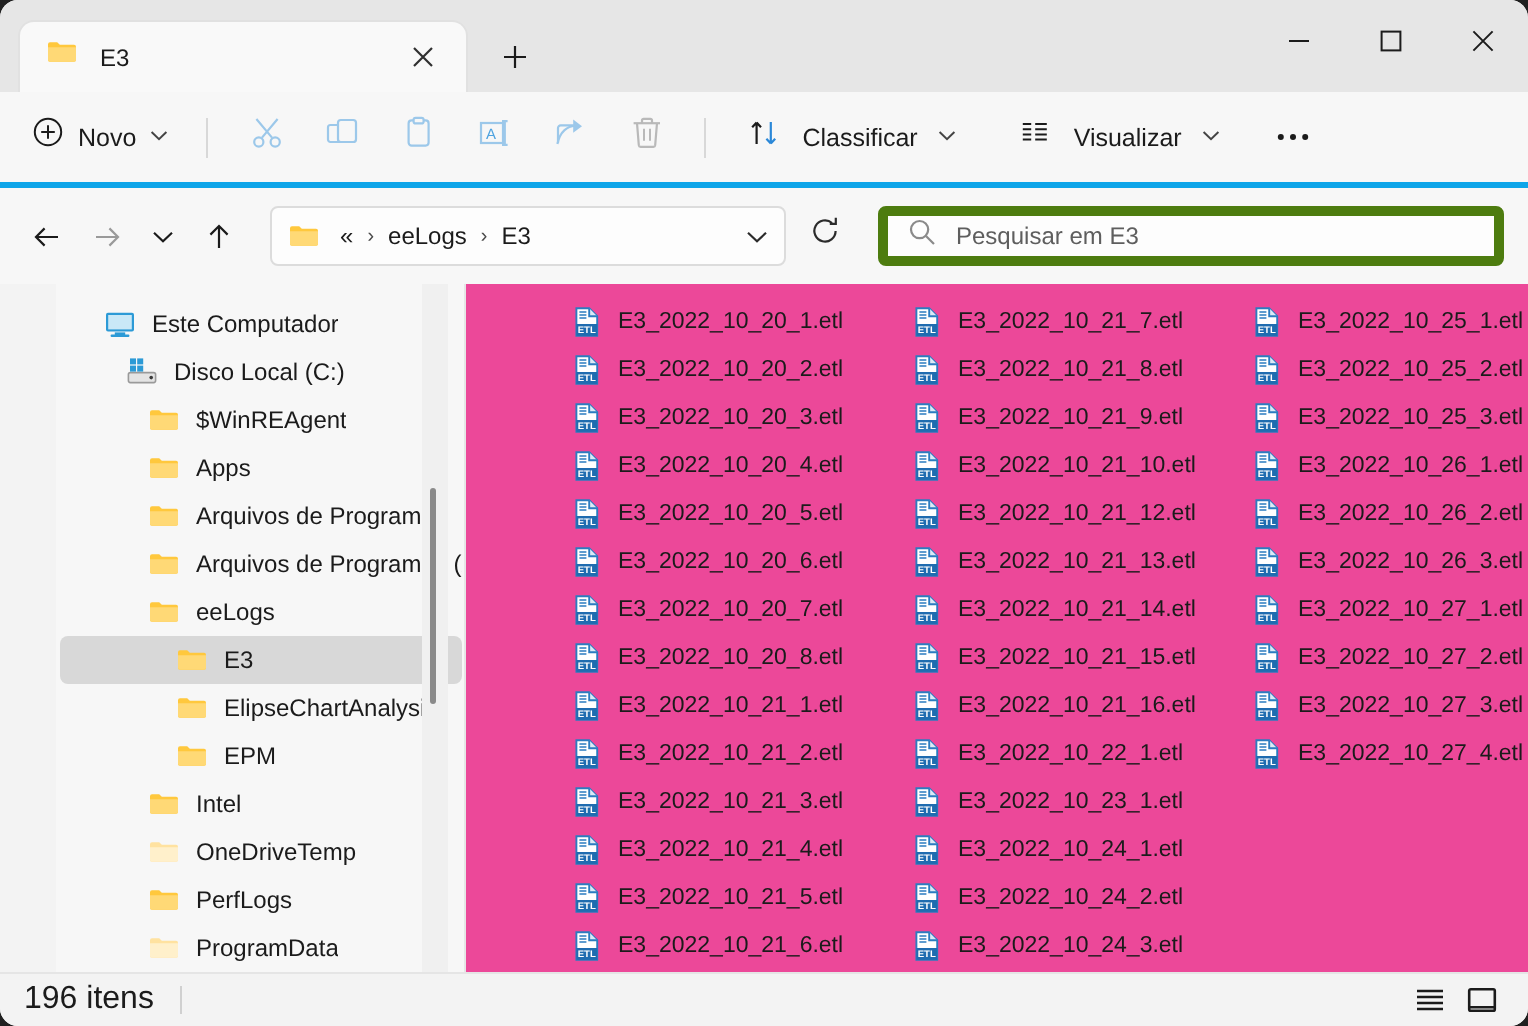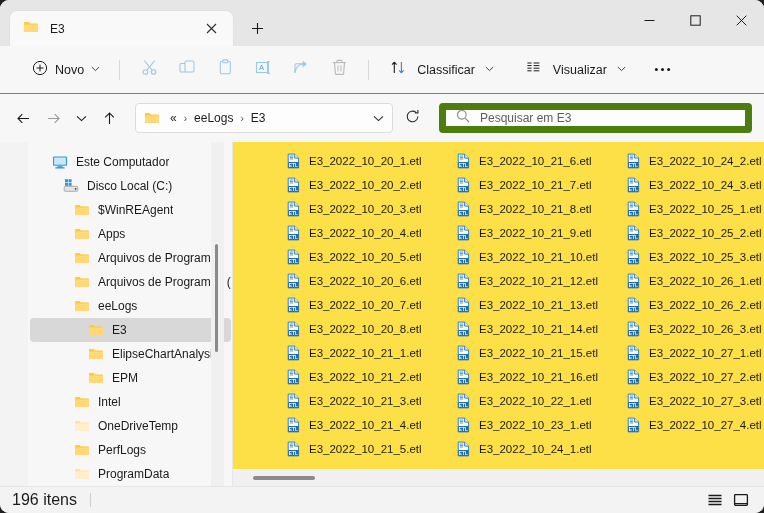--- a/index.html
+++ b/index.html
@@ -84,23 +84,23 @@
     display: flex; align-items: center; justify-content: center;
     color: #1c1c1c;
   }
 
   
   #cmdbar {
     height: 48px;
     background: #f7f7f7;
     display: flex;
     align-items: center;
-    padding: 0 24px;
+    padding: 0 8px;
     flex: 0 0 auto;
-    border-bottom: 1px solid #0ea5e9;
+    border-bottom: 3px solid #0ea5e9;
   }
   .cmd-new {
     display: flex;
     align-items: center;
     height: 32px;
     padding: 0 9px 0 8px;
     border-radius: 4px;
     gap: 7px;
   }
   .cmd-new .lbl { font-size: 12.5px; color: #1b1b1b; }
@@ -190,21 +190,21 @@
     display: flex; align-items: center; justify-content: center;
     margin-left: 4px;
     border-radius: 4px;
     color: #2b2b2b;
   }
   #searchbox {
     flex: 1 1 auto;
     height: 30px;
     margin-left: 12px;
     background: #fdfdfd;
-    border: 7px solid #4d7c0f;
+    border: 5px solid #4d7c0f;
     border-radius: 4px;
     display: flex;
     align-items: center;
     padding: 0 10px;
     gap: 10px;
   }
   #searchbox .ph {
     font-size: 12px;
     color: #5e5e5e;
   }
@@ -268,24 +268,24 @@
     position: absolute;
     right: 0; top: 0;
     width: 1px; height: 100%;
     background: #e6e6e6;
   }
 
   
   #filelist {
     flex: 1 1 auto;
     position: relative;
-    background: #fde047;
+    background: #ec4899;
     overflow: hidden;
     display: flex;
-    flex-direction: column;
+    flex-direction: row;
   }
   #filegrid {
     flex: 1 1 auto;
     display: flex;
     flex-direction: column;
     flex-wrap: wrap;
     align-content: flex-start;
     padding: 7px 0 0 48px;
     overflow: hidden;
     min-height: 0;

